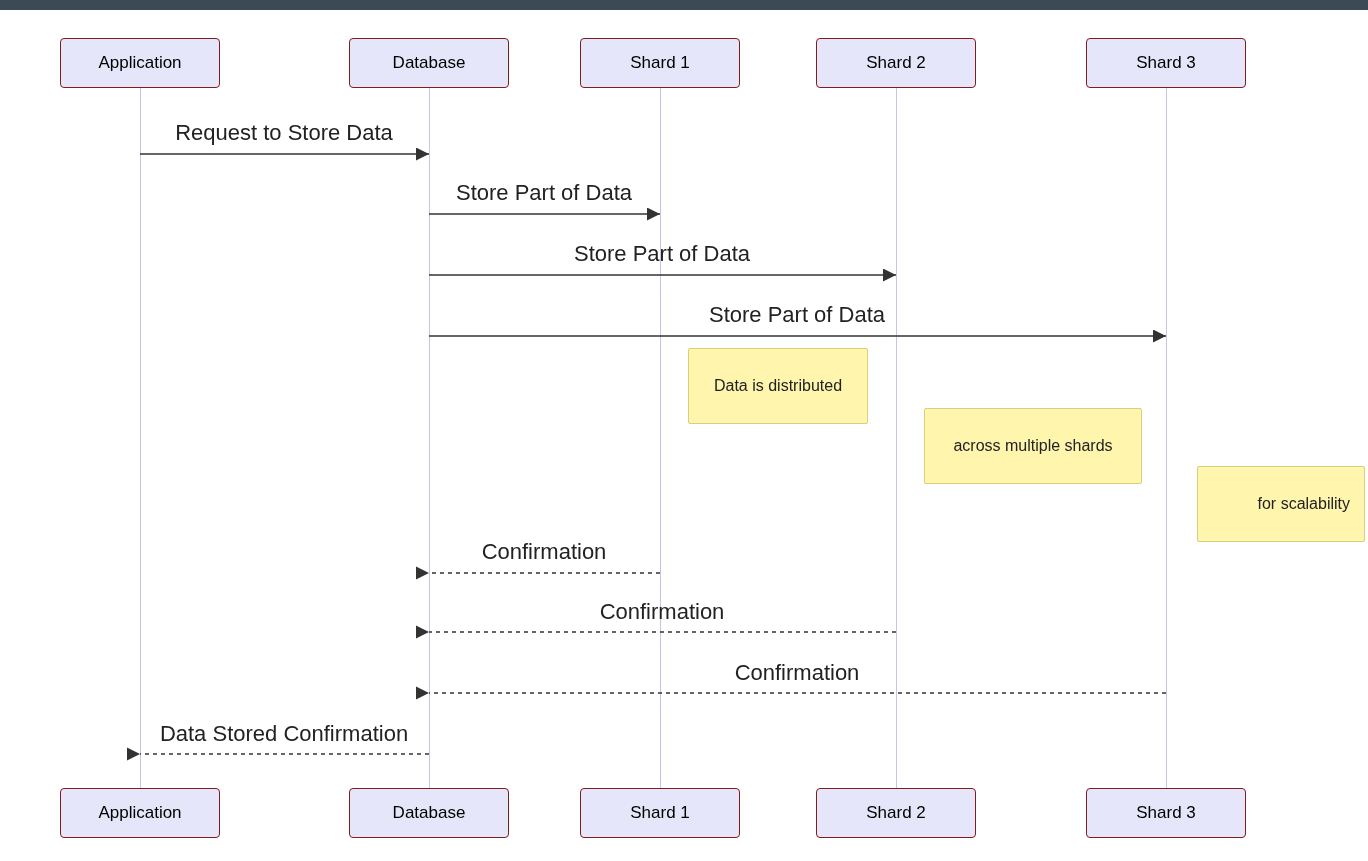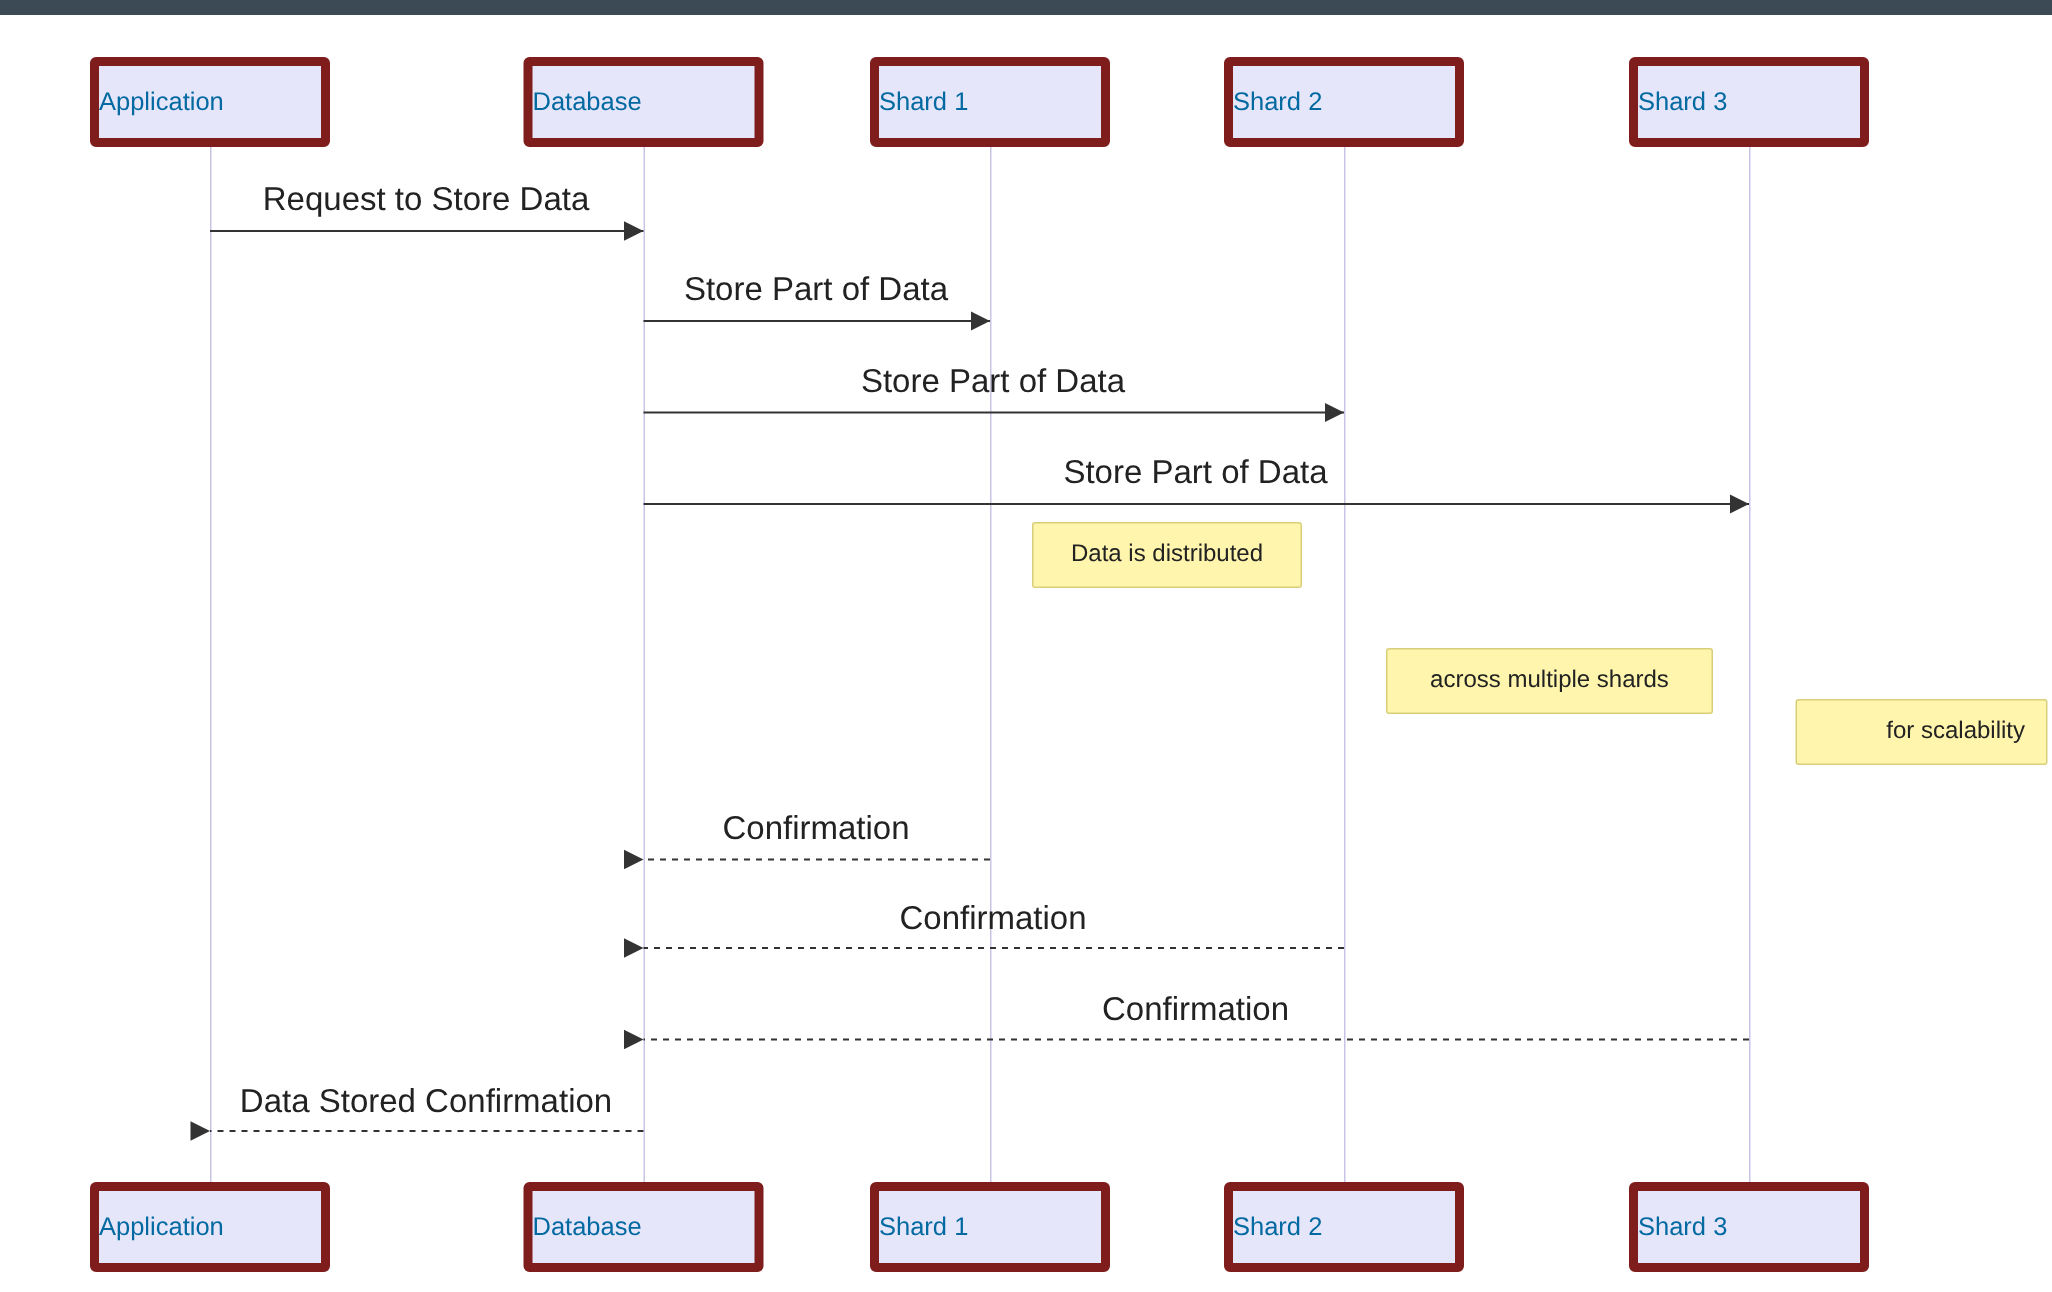--- a/index.html
+++ b/index.html
@@ -19,46 +19,47 @@
     width: 100%;
   }
   .diagram {
     position: relative;
     width: 1368px;
     height: 851px;
   }
   .participant-box {
     position: absolute;
     background: #e6e6fa;
-    border: 6px solid #7f1d1d;
+    border: 1px solid #7f1d1d;
     border-radius: 4px;
+    text-align: center;
     padding: 14px 0;
     font-size: 17px;
-    color: #0369a1;
+    color: #000000;
     box-sizing: border-box;
   }
   .lifeline {
     position: absolute;
     width: 0;
     border-left: 1px solid #c9c3e6;
   }
   .msg-label {
     position: absolute;
     font-size: 22px;
     color: #222;
     white-space: nowrap;
     transform: translateX(-50%);
     text-align: center;
   }
   .note-box {
     position: absolute;
     background: #fff5ad;
     border: 1px solid #d9cf7a;
     border-radius: 2px;
-    padding: 12px 14px;
+    padding: 28px 14px;
     font-size: 16px;
     color: #222;
     box-sizing: border-box;
     text-align: center;
   }
   svg.arrows {
     position: absolute;
     left: 0;
     top: 0;
     width: 1368px;
@@ -119,16 +120,16 @@
   <div class="msg-label" style="left:284px; top:110px;">Request to Store Data</div>
   <div class="msg-label" style="left:544px; top:170px;">Store Part of Data</div>
   <div class="msg-label" style="left:662px; top:231px;">Store Part of Data</div>
   <div class="msg-label" style="left:797px; top:292px;">Store Part of Data</div>
   <div class="msg-label" style="left:544px; top:529px;">Confirmation</div>
   <div class="msg-label" style="left:662px; top:589px;">Confirmation</div>
   <div class="msg-label" style="left:797px; top:650px;">Confirmation</div>
   <div class="msg-label" style="left:284px; top:711px;">Data Stored Confirmation</div>
 
   <div class="note-box" style="left:688px; top:338px; width:180px;"><span>Data is distributed</span></div>
-  <div class="note-box" style="left:924px; top:398px; width:218px;margin-top:24px;"><span>across multiple shards</span></div>
+  <div class="note-box" style="left:924px; top:398px; width:218px;"><span>across multiple shards</span></div>
   <div class="note-box" style="left:1197px;top:456px; width:168px;text-align:right;"><span>for scalability</span></div>
 
 </div>
 
 </body></html>

